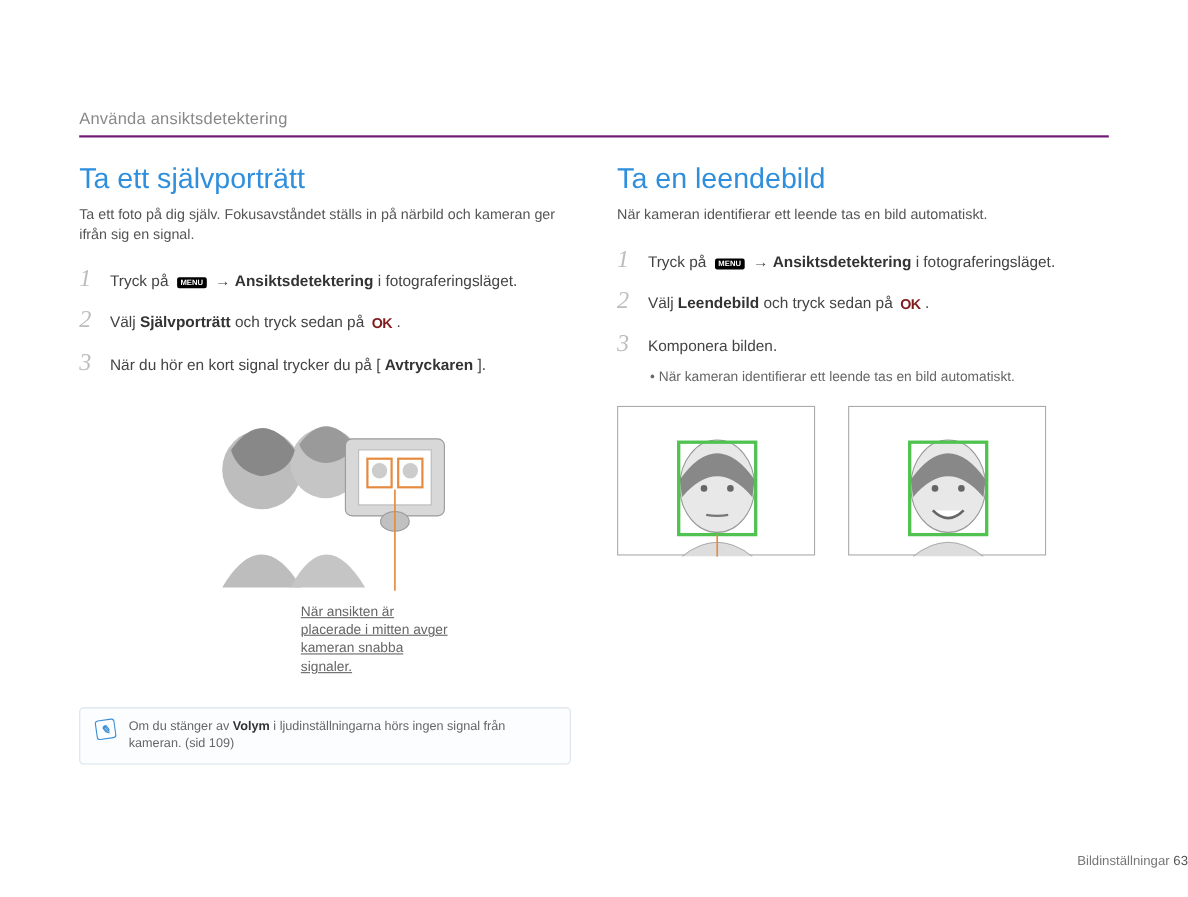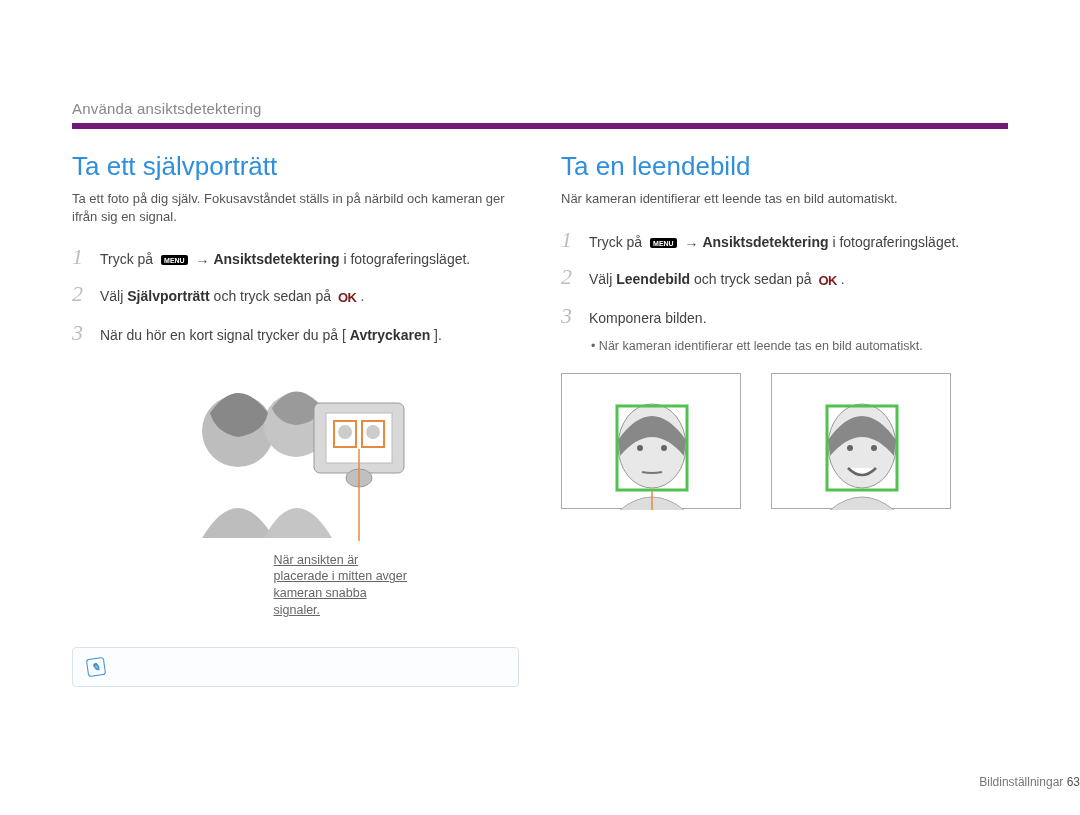--- a/index.html
+++ b/index.html
@@ -13,21 +13,21 @@
     position: relative;
   }
   .page {
     padding: 100px 72px 0 72px;
   }
   .breadcrumb {
     color: #888;
     font-size: 15px;
     font-weight: 300;
     letter-spacing: 0.2px;
-    border-bottom: 6px solid #701a75;
+    border-bottom: 2px solid #701a75;
     padding-bottom: 6px;
     margin-bottom: 22px;
   }
   .cols {
     display: flex;
     gap: 42px;
   }
   .col { flex: 1; min-width: 0; }
   h2 {
     color: #2f8fdc;
@@ -227,20 +227,25 @@
 
           <line x1="183" y1="86" x2="183" y2="178" stroke="#e58a3f" stroke-width="1.5"></line>
         </svg>
         <p class="caption selfie-caption">När ansikten är placerade i mitten avger kameran snabba signaler.</p>
       </div>
 
       <div class="note-box">
         <div class="note-icon">
             <span>✎</span>
           </div>
+        <div class="note-text">
+          <span>Om du stänger av </span>
+          <b>Volym</b>
+          <span> i ljudinställningarna hörs ingen signal från kameran. (sid 109)</span>
+        </div>
       </div>
     </div>
 
     <div class="col">
       <h2>Ta en leendebild</h2>
       <p class="intro">När kameran identifierar ett leende tas en bild automatiskt.</p>
 
       <ul class="steps">
         <li class="step">
           <span class="num">1</span>

